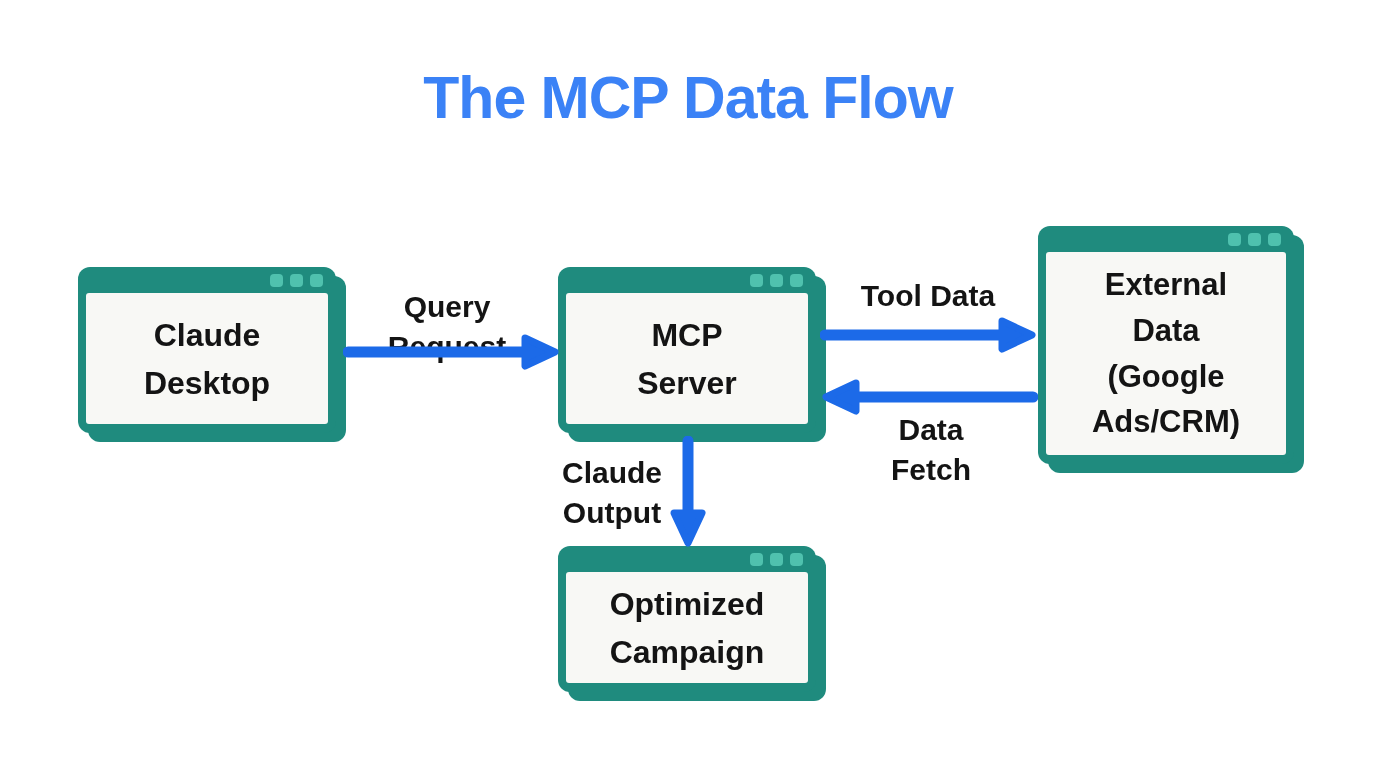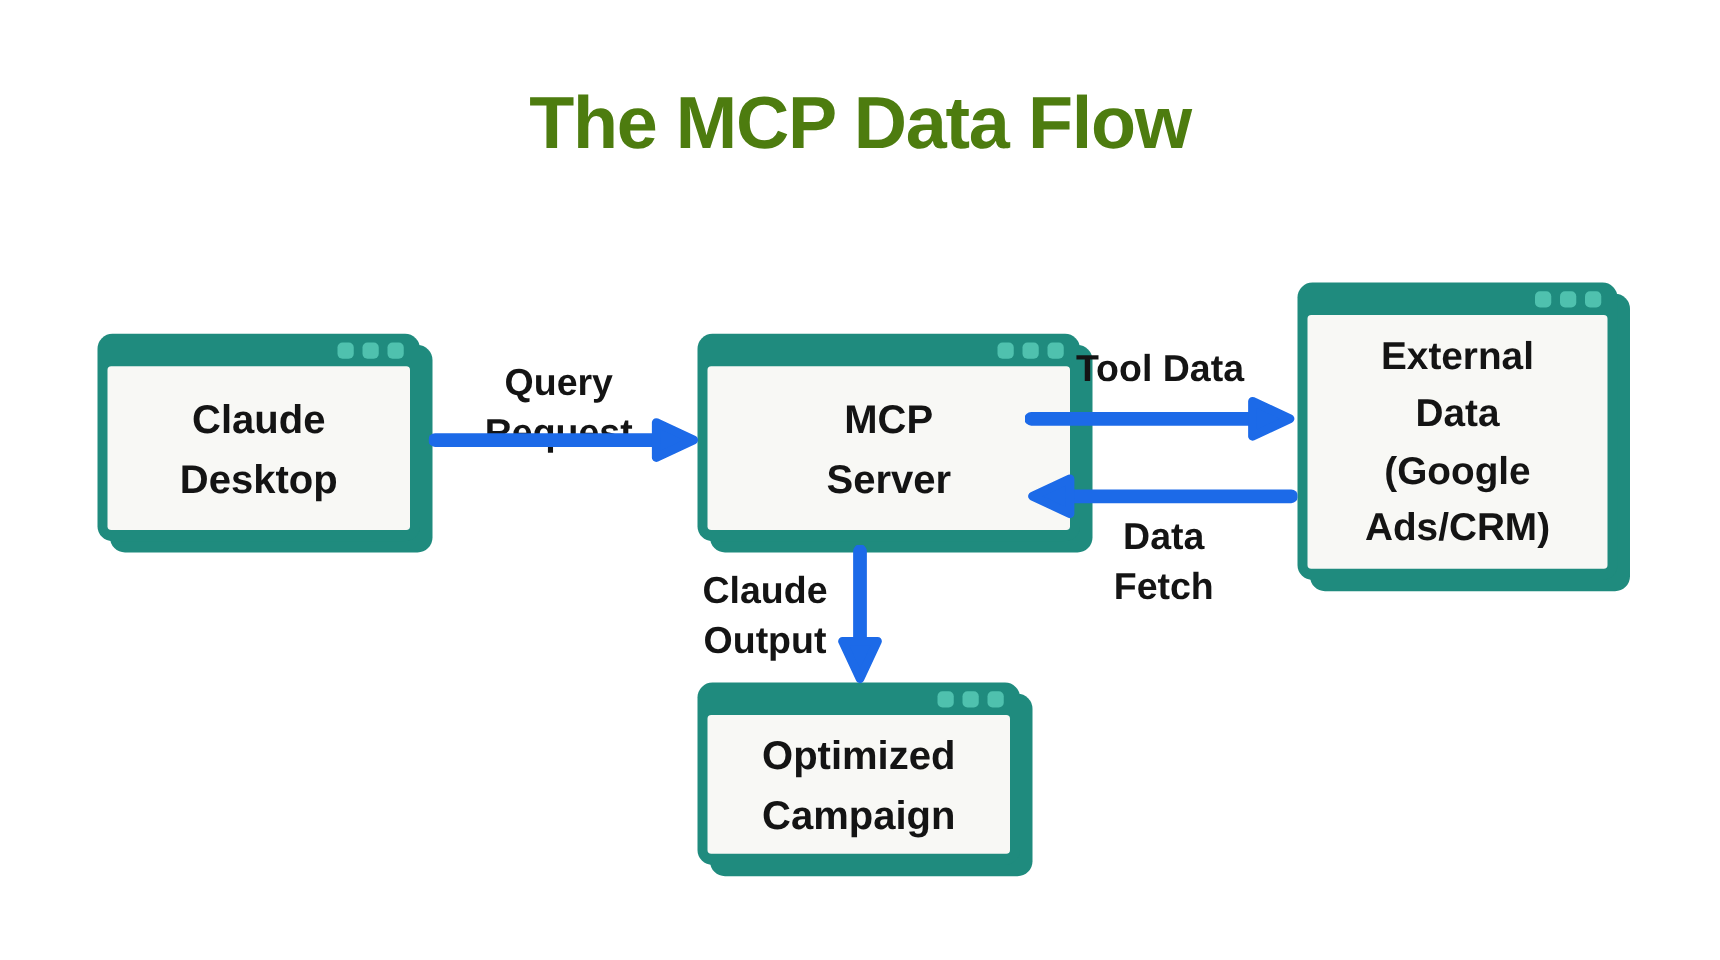--- a/index.html
+++ b/index.html
@@ -6,21 +6,21 @@
   body {
     width:1376px; height:768px; position:relative; overflow:hidden;
     background:var(--background, #ffffff);
     font-family:"Liberation Sans","DejaVu Sans",sans-serif;
   }
   .canvas { position:absolute; inset:0; }
 
   .diagram-title {
     position:absolute; left:0; right:0; top:64px;
     text-align:center; font-size:59px; font-weight:700;
-    letter-spacing:-1px; color:#4d7c0f; margin:0;
+    letter-spacing:-1px; color:#3b82f6; margin:0;
   }
 
   
   .node { position:absolute; }
   .node .back {
     position:absolute; inset:0; transform:translate(10px,9px);
     background:var(--teal,#1f8b7e); border-radius:12px;
   }
   .node .front {
     position:absolute; inset:0; background:var(--teal,#1f8b7e);
@@ -36,21 +36,21 @@
   }
   .panel {
     flex:1; margin:0 8px 9px 8px; border-radius:3px;
     background:var(--panel,#f8f8f5);
     display:flex; align-items:center; justify-content:center;
     text-align:center; font-weight:700; font-size:32px; line-height:1.5;
     color:#141414; white-space:pre-line;
   }
 
   .node-claude    { left:78px;   top:267px; width:258px; height:166px; }
-  .node-mcp       { left:558px;  top:267px; width:258px; height:166px;padding-left:48px; }
+  .node-mcp       { left:558px;  top:267px; width:258px; height:166px; }
   .node-external  { left:1038px; top:226px; width:256px; height:238px; }
   .node-optimized { left:558px;  top:546px; width:258px; height:146px;text-decoration:underline; }
   .node-external .panel { font-size:31px; line-height:1.47; }
 
   .edge-label {
     position:absolute; font-weight:700; font-size:30px; line-height:1.33;
     color:#141414; text-align:center; white-space:pre-line;
   }
   .label-query { left:347px; top:254px; width:200px;margin-top:33px; }
   .label-tool  { left:828px; top:276px; width:200px; }

